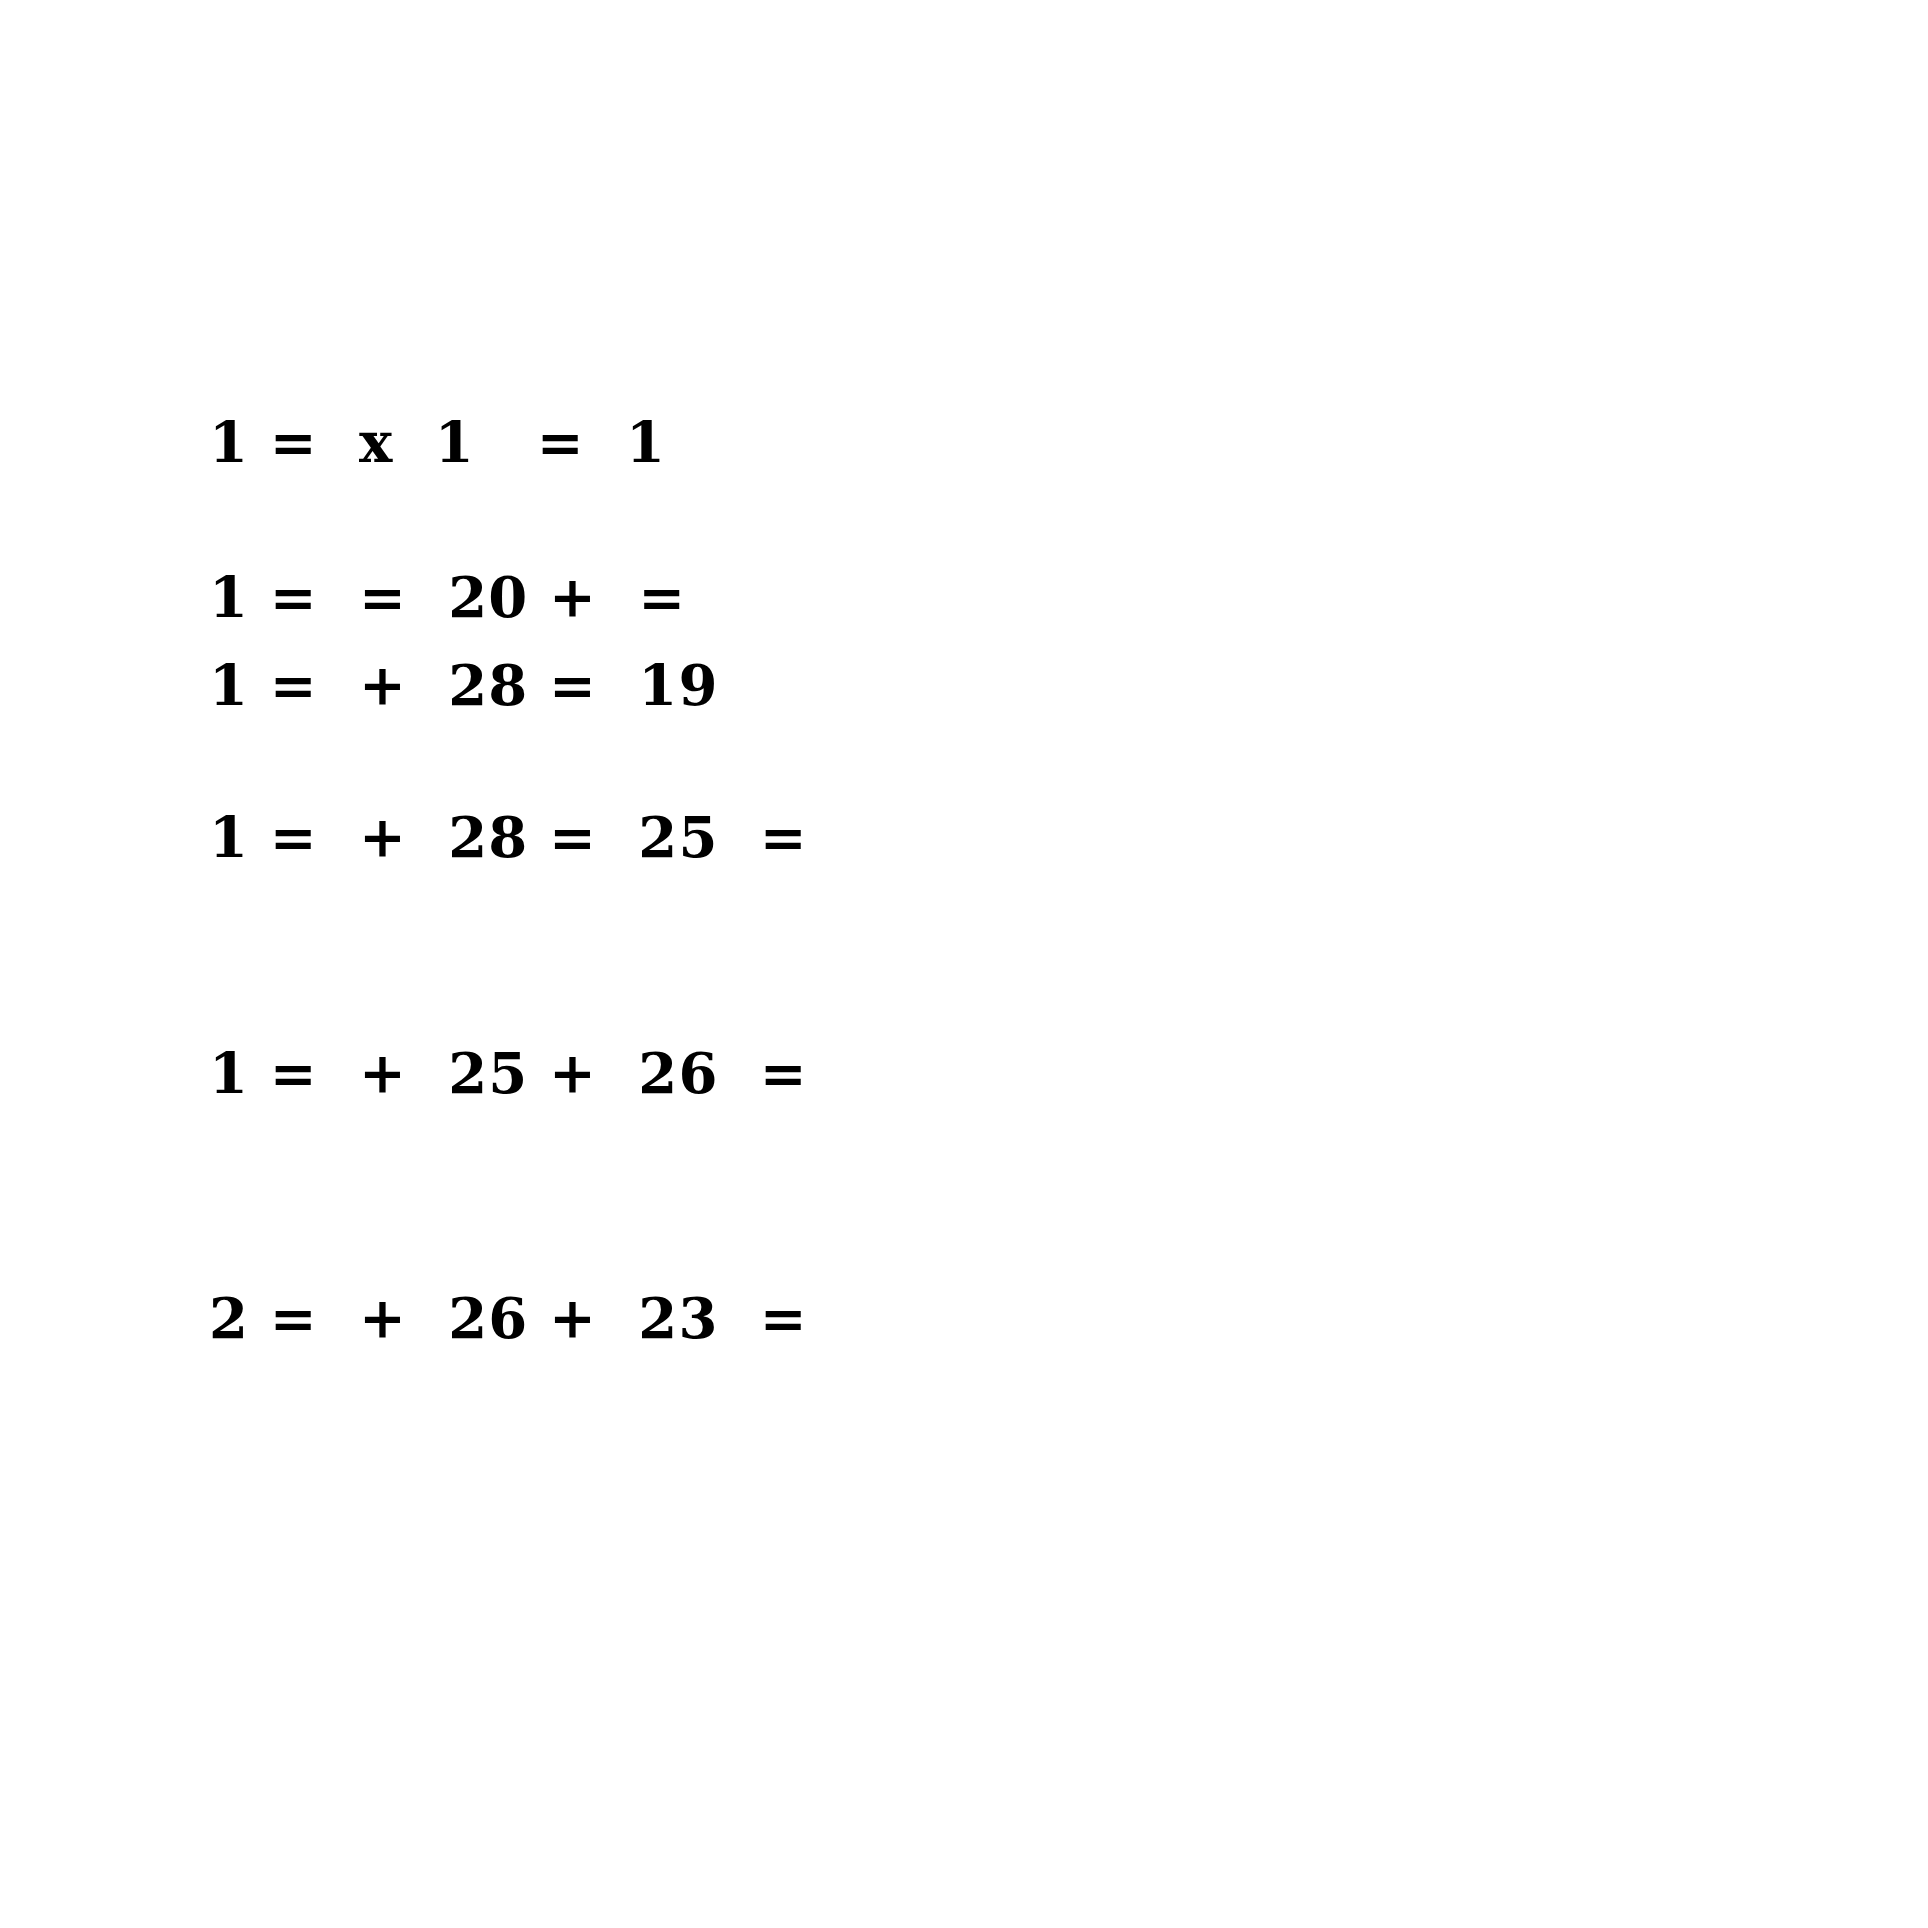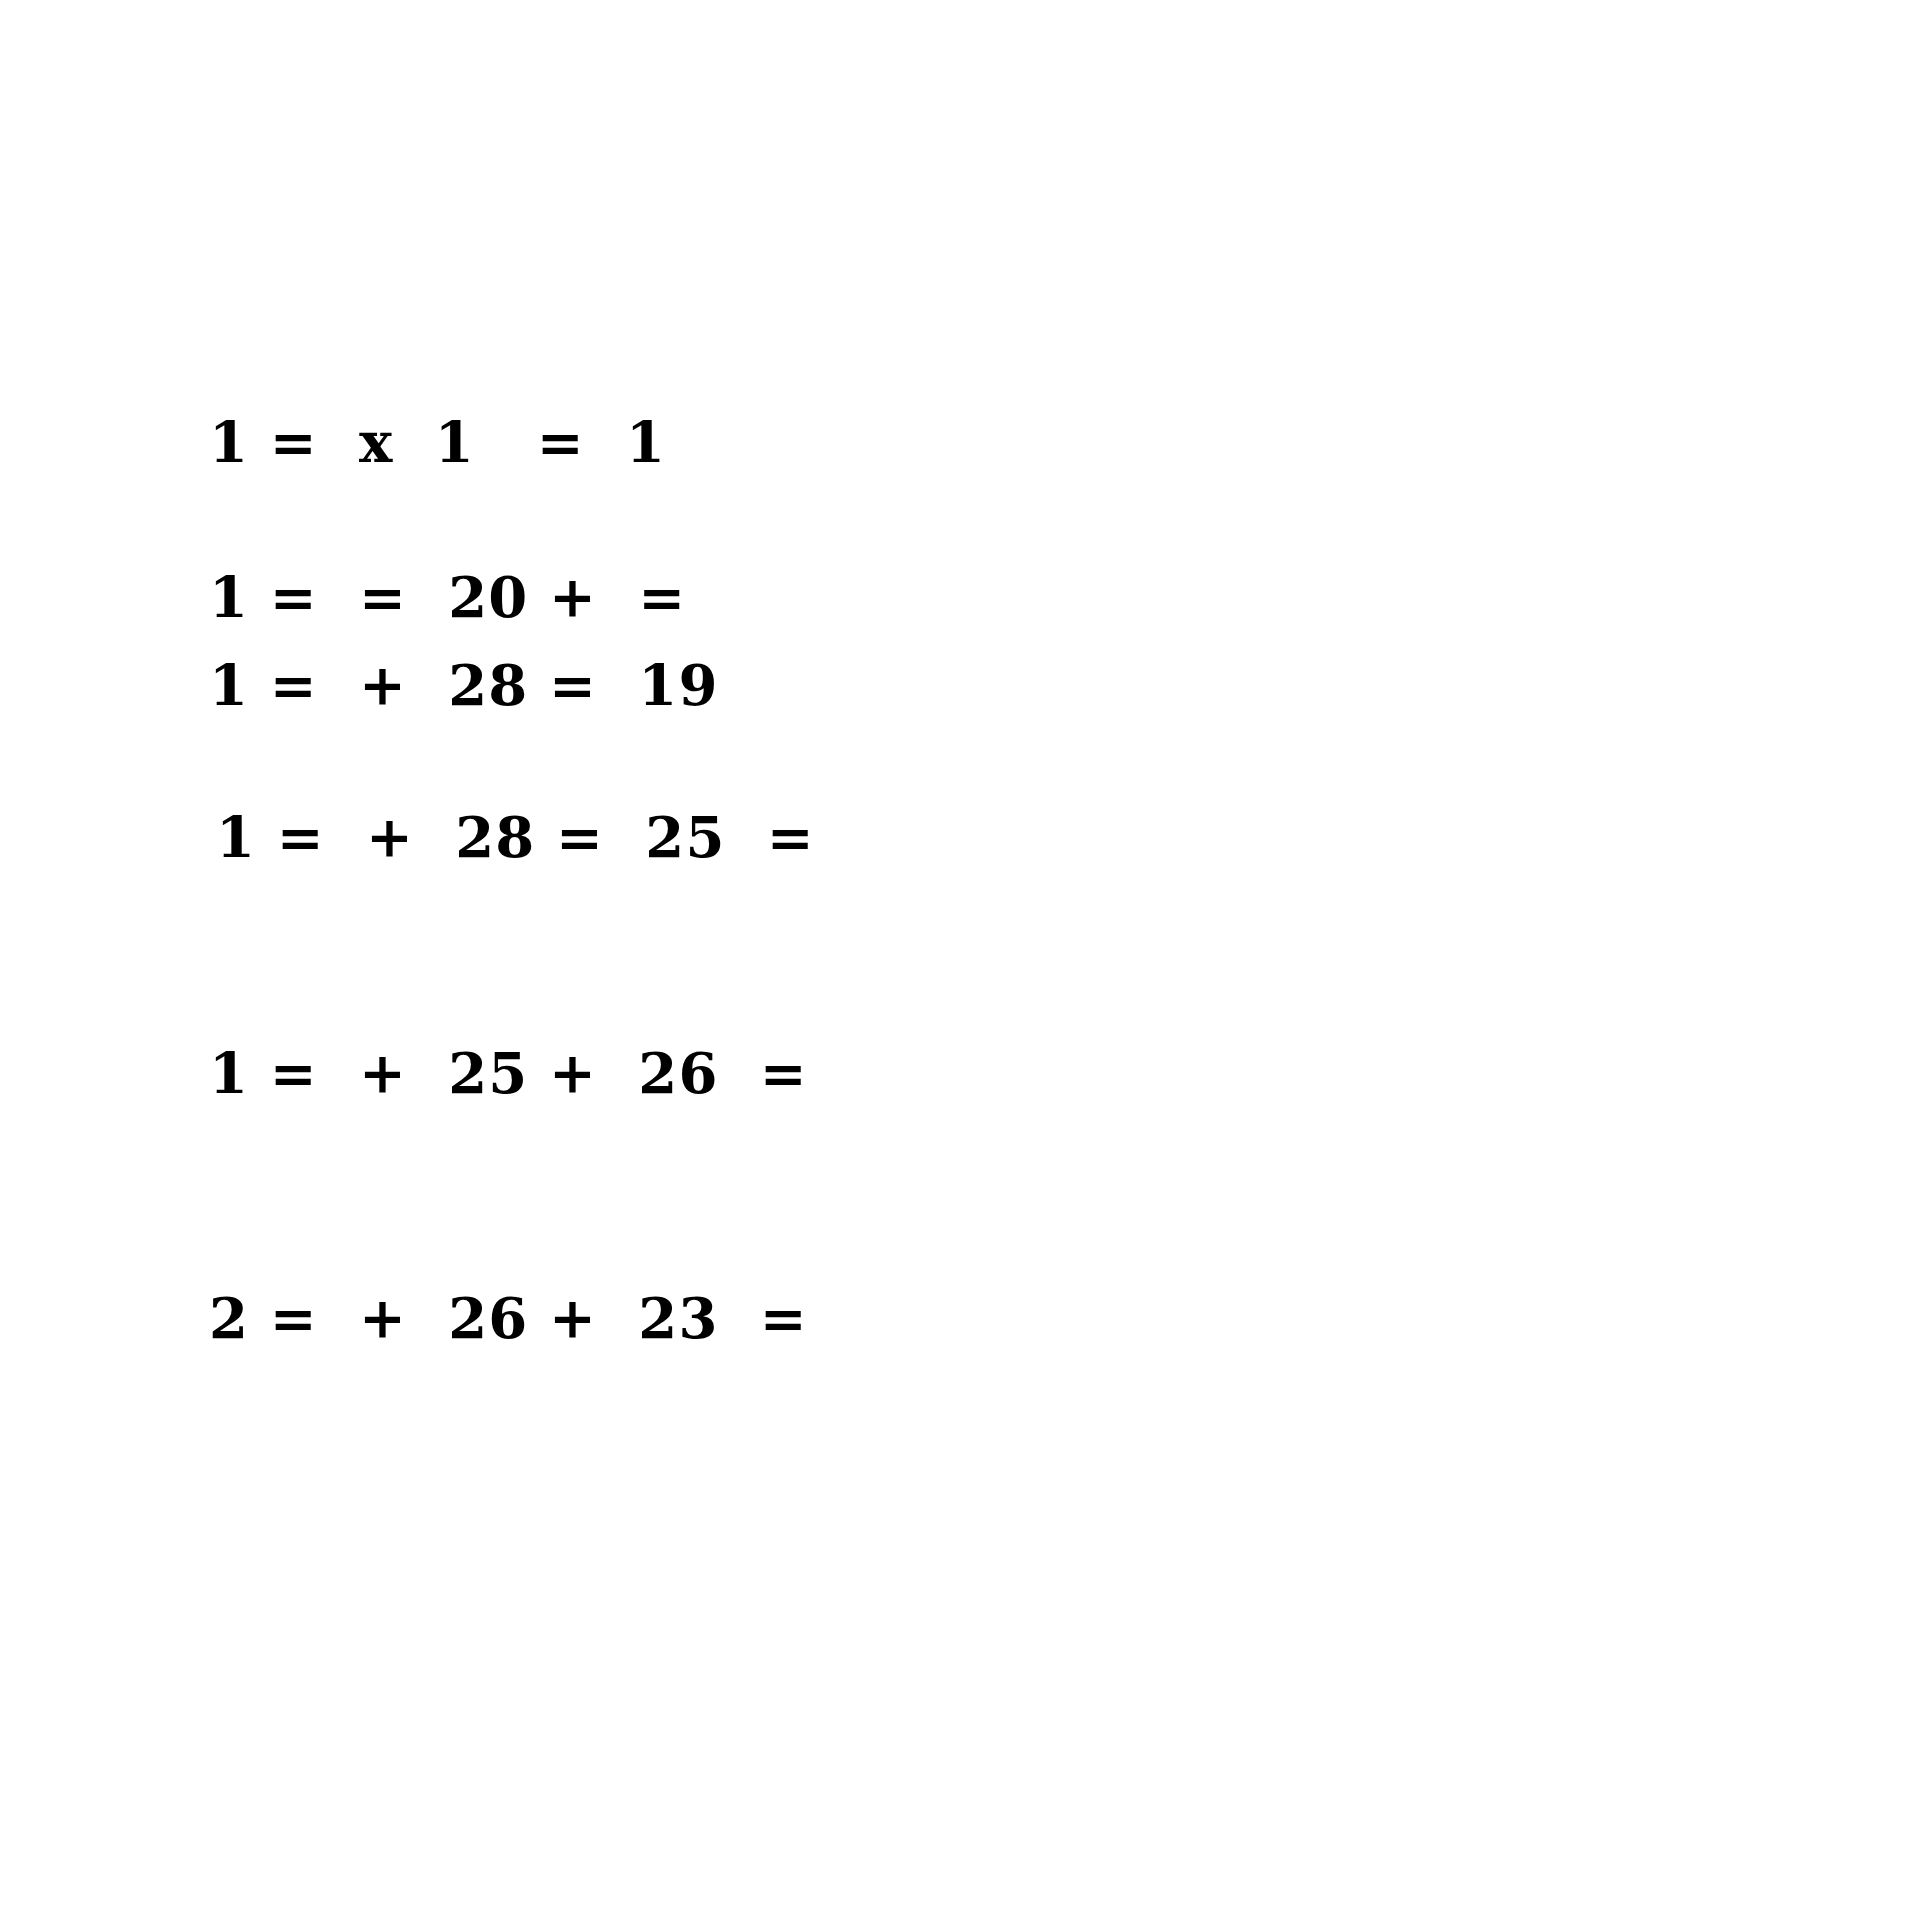--- a/index.html
+++ b/index.html
@@ -35,21 +35,21 @@
     font-weight: 700;
     letter-spacing: 0.02em;
     color: #000000;
     white-space: pre;
     line-height: 1.0;
   }
   
   .l0 { position: absolute; left: 0px;  top: 0px;   }
   .l1 { position: absolute; left: 0px;  top: 155px; }
   .l2 { position: absolute; left: 0px;  top: 243px; }
-  .l3 { position: absolute; left: 0px;  top: 395px; margin-left: 7px; }
+  .l3 { position: absolute; left: 0px;  top: 395px; }
   .l4 { position: absolute; left: 0px;  top: 631px; }
   .l5 { position: absolute; left: 0px;  top: 876px; text-align: center; }
 </style>
 </head>
 <body>
 
 <div class="page">
   <div class="lines">
     <div class="eq-line l0">1 =  x  1   =  1</div>
     <div class="eq-line l1">1 =  =  20 +  =</div>

